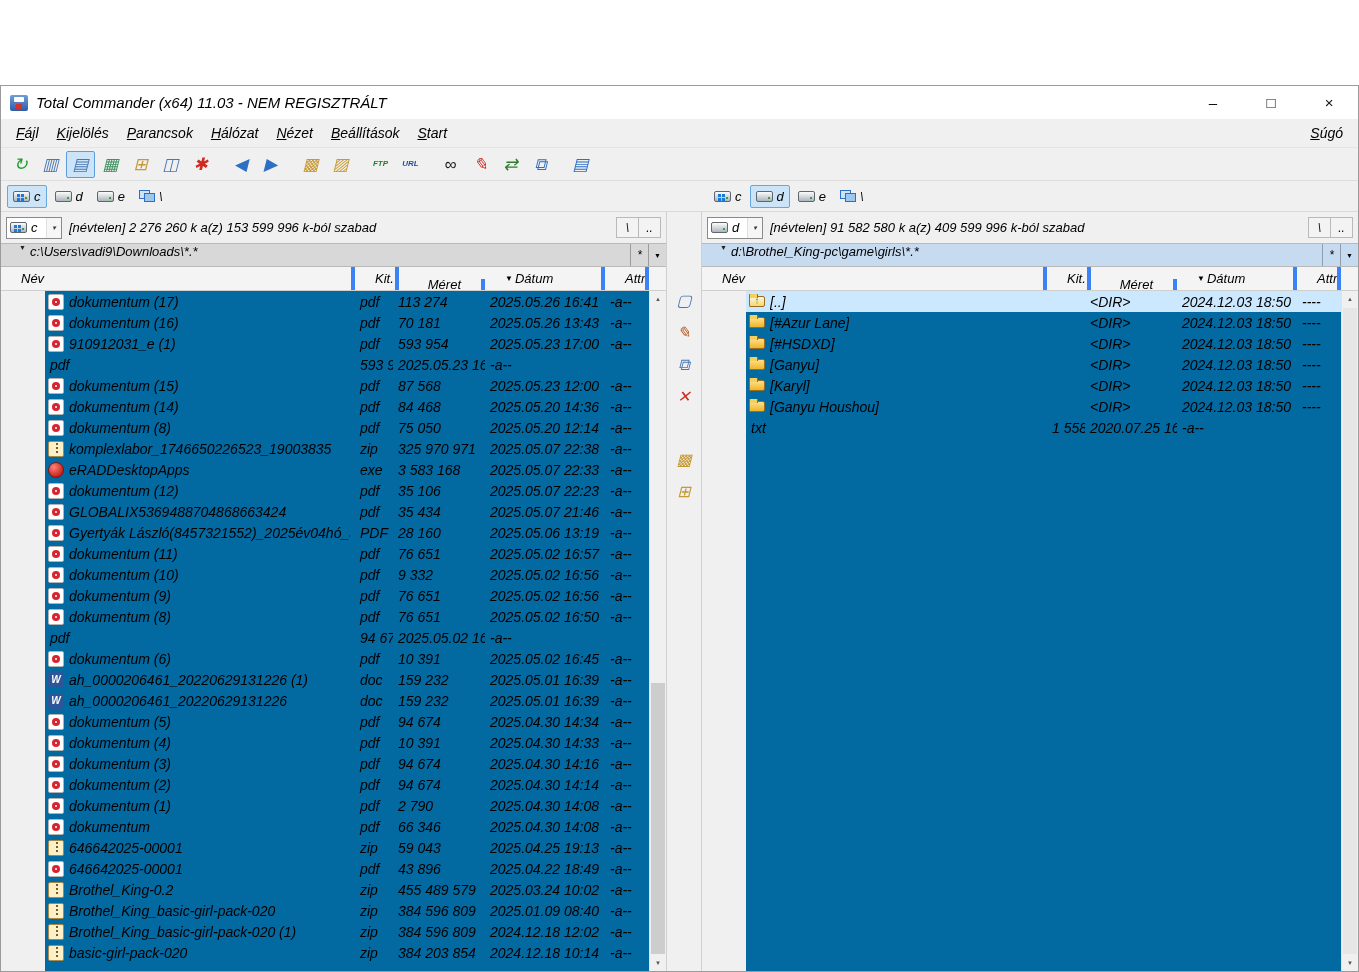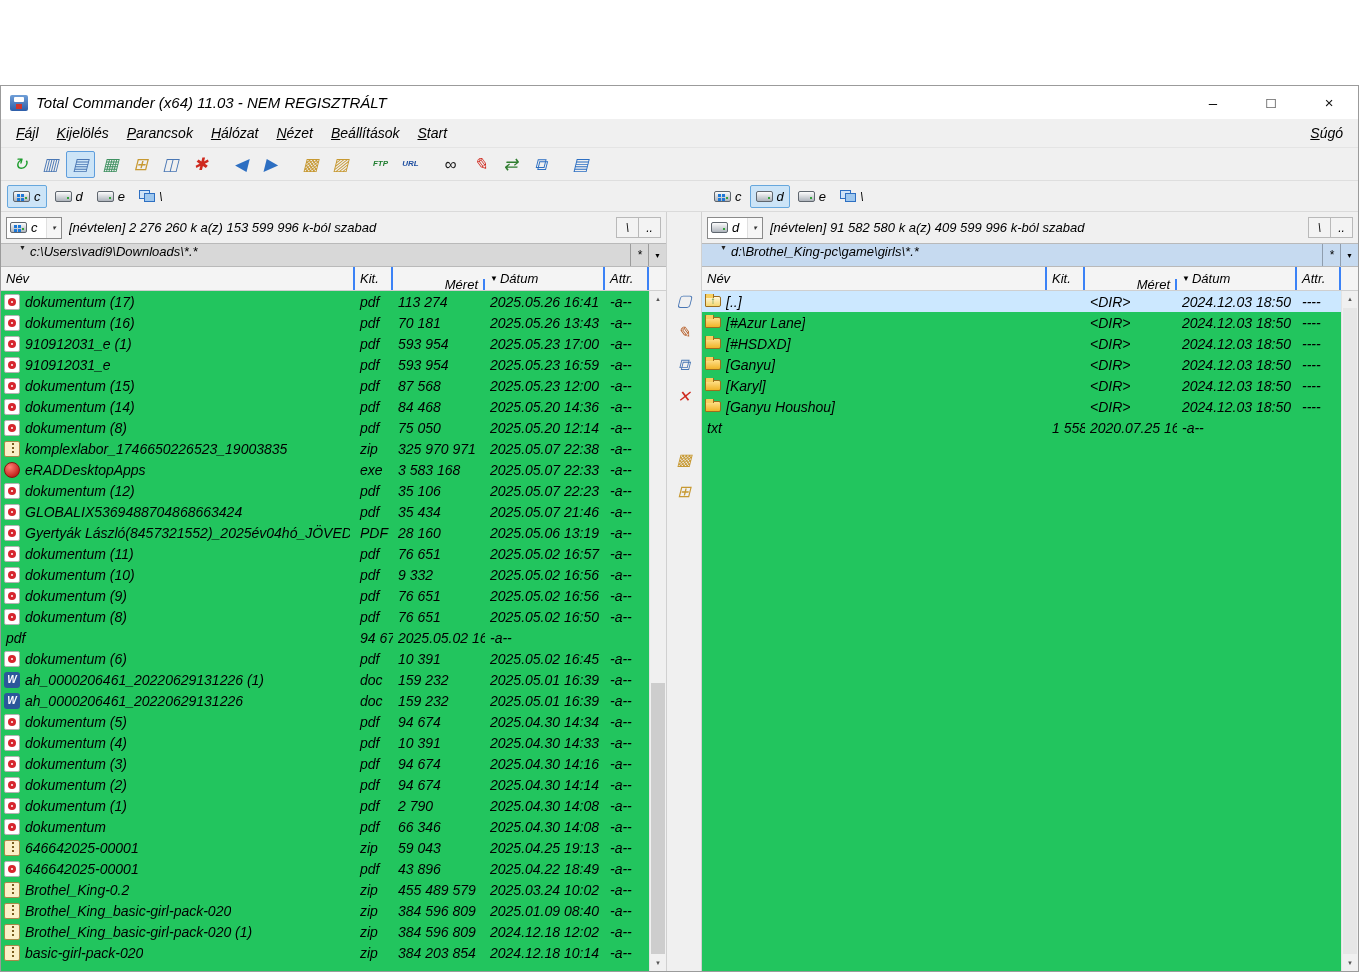--- a/index.html
+++ b/index.html
@@ -79,27 +79,27 @@
   .pathrow.inactive { background:#d8d8d8; }
   .pathrow.active { background:var(--active-path-bg,#c6daf0); }
   .path-chevron { font-size:7px; margin-right:4px; color:#222; }
   .path-text { flex:1; white-space:nowrap; overflow:hidden; }
   .path-btn { width:18px; align-self:stretch; display:flex; align-items:center; justify-content:center;
               border-left:1px solid rgba(0,0,0,.28); font-size:12px; }
   .path-btn.hist { font-size:7px; }
 
   .headers { height:24px; display:grid; grid-template-columns:minmax(0,1fr) 38px 92px 120px 44px 17px;
              flex:none; background:#f4f4f4; border-bottom:1px solid #cfcfcf; }
-  .hcell { display:flex; align-items:center; padding:0 5px; border-right:2px solid #3b82f6; font-size:13px; white-space:nowrap; overflow:hidden; }
+  .hcell { display:flex; align-items:center; padding:0 20px; border-right:4px solid #3b82f6; font-size:13px; white-space:nowrap; overflow:hidden; }
   .hcell.size { justify-content:flex-end;margin-top:12px; }
   .hcell.stub { border-right:none; padding:0; }
   .sort-arrow { font-size:8px; margin-right:2px; }
 
   .list-wrap { flex:1; display:flex; min-height:0; }
-  .filelist { flex:1; background:#22c55e; overflow:hidden; min-width:0; }
+  .filelist { flex:1; background:#0369a1; overflow:hidden; min-width:0;margin-left:44px; }
   .row { height:21px; display:grid; grid-template-columns:minmax(0,1fr) 38px 92px 120px 44px; align-items:center; font-size:14px; }
   .row.selected { background:var(--selection-bg,#cce8ff); }
   .cell { padding:0 5px; white-space:nowrap; overflow:hidden; }
   .cell.name { display:flex; align-items:center; gap:5px; padding-left:3px; }
   .cell.size { }
   .fname { overflow:hidden; white-space:nowrap; }
 
   
   .sb { width:17px; flex:none; background:#f0f0f0; display:flex; flex-direction:column; border-left:1px solid #e3e3e3; }
   .sb-btn { height:16px; flex:none; display:flex; align-items:center; justify-content:center; font-size:6px; color:#555; }
@@ -320,24 +320,20 @@
               <span class="cell name">
                 <span class="fi fi-pdf"></span>
                 <span class="fname">910912031_e (1)</span>
               </span>
               <span class="cell ext">pdf</span>
               <span class="cell size">593 954</span>
               <span class="cell date">2025.05.23 17:00</span>
               <span class="cell attr">-a--</span>
             </div>
             <div class="row">
-              <span class="cell name">
-                <span class="fi fi-pdf"></span>
-                <span class="fname">910912031_e</span>
-              </span>
               <span class="cell ext">pdf</span>
               <span class="cell size">593 954</span>
               <span class="cell date">2025.05.23 16:59</span>
               <span class="cell attr">-a--</span>
             </div>
             <div class="row">
               <span class="cell name">
                 <span class="fi fi-pdf"></span>
                 <span class="fname">dokumentum (15)</span>
               </span>

